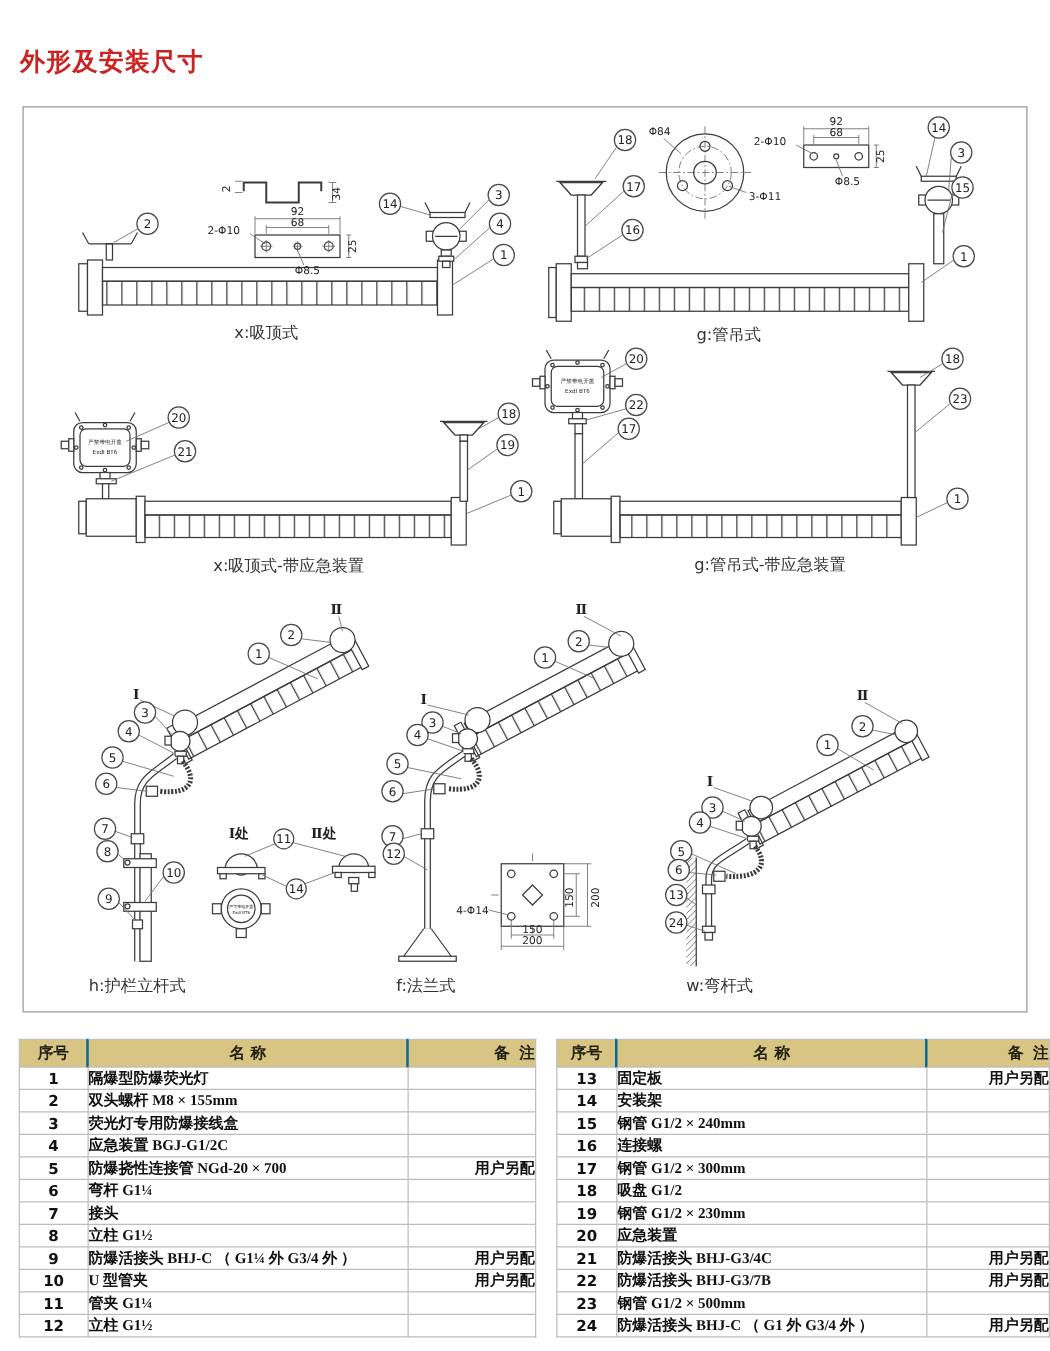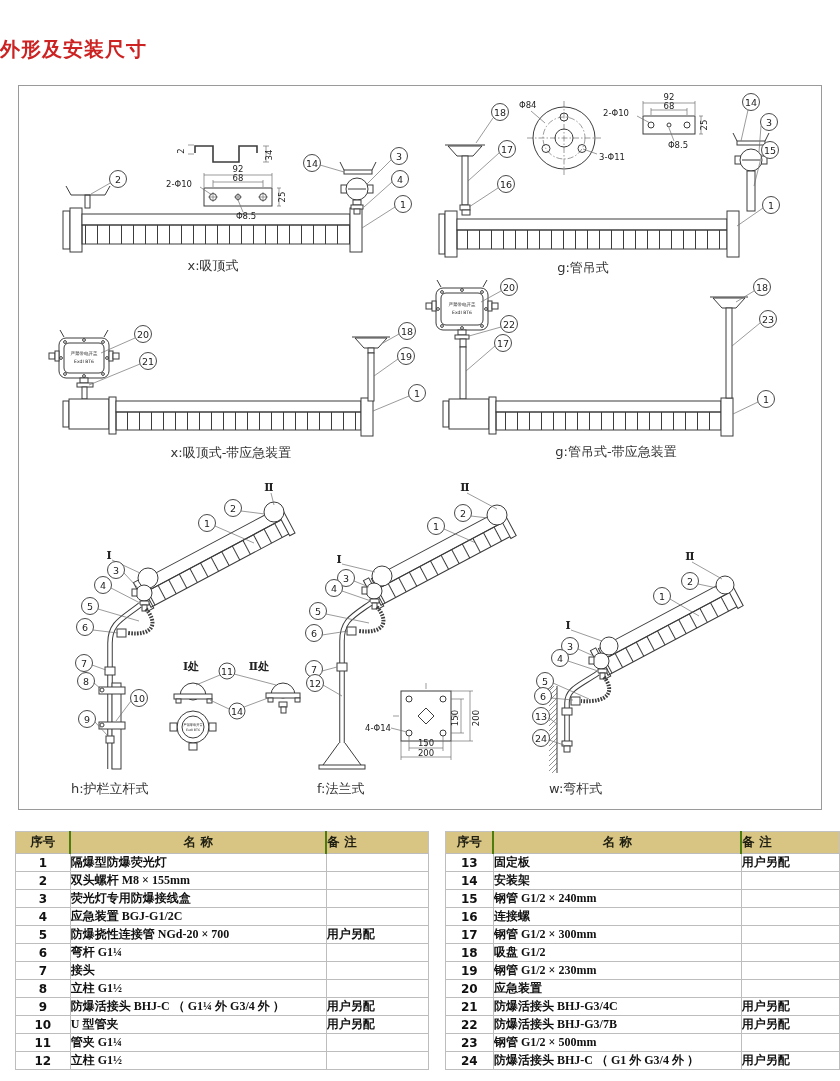--- a/index.html
+++ b/index.html
@@ -1,21 +1,21 @@
 <!DOCTYPE html>
 <html><head>
 <meta charset="utf-8">
 <style>
   html,body{margin:0;padding:0;}
   body{
     width:840px;height:1081px;position:relative;background:#ffffff;
     font-family:"DejaVu Sans","Liberation Sans",sans-serif;
   }
   .page-title{
-    position:absolute;left:0;top:36px;
+    position:absolute;left:16px;top:36px;
     font-size:20px;font-weight:bold;color:#cc2222;letter-spacing:1px;
   }
   .panel{
     position:absolute;left:18px;top:85px;width:802px;height:723px;
     border:1px solid #9a9a9a;background:#ffffff;
   }
   .dwg{position:absolute;}
   
   .ln{fill:none;stroke:#3c3c3c;stroke-width:1;}
   .ln2{fill:none;stroke:#3c3c3c;stroke-width:1.6;}
@@ -32,32 +32,32 @@
   .dimc{text-anchor:middle;}
   .cap{font:13px "DejaVu Sans",sans-serif;fill:#333;}
   .rom{font:bold 11px "DejaVu Serif","Liberation Serif",serif;fill:#222;text-anchor:middle;}
   .tiny{font:4.5px "DejaVu Sans",sans-serif;fill:#222;text-anchor:middle;}
   .tiny2{font:3.2px "DejaVu Sans",sans-serif;fill:#222;text-anchor:middle;}
   
   .tables{position:absolute;left:15px;top:831px;display:flex;gap:16px;}
   table.parts{border-collapse:collapse;table-layout:fixed;border:1px solid #c2c2c2;}
   table.parts th{
     background:#d9c583;color:#1f1f12;font-size:12.5px;font-weight:bold;
-    height:21px;border-left:2px solid #4d7c0f;padding:0;
+    height:21px;border-left:2px solid #0369a1;padding:0;
   }
   table.parts th:first-child{border-left:none;}
   table.parts td{
     font-size:12px;font-weight:bold;color:#111;height:17px;
     border:1px solid #bdbdbd;padding:0;background:#fff;white-space:nowrap;overflow:hidden;
   }
   .t-left .c-no{width:55px;} .t-left .c-name{width:256px;} .t-left .c-note{width:103px;}
   .t-right .c-no{width:48px;} .t-right .c-name{width:248px;} .t-right .c-note{width:99px;}
   td.c-no,th.c-no{text-align:center;}
   td.c-name{padding-left:10px;text-align:left;font-family:Liberation Serif, serif;}
-  td.c-note,th.c-note{text-align:left;}
+  td.c-note,th.c-note{text-align:right;font-family:Liberation Mono, monospace;}
 </style>
 </head>
 <body>
 
 <svg width="0" height="0" style="position:absolute" aria-hidden="true">
   <defs>
     <pattern id="grill" width="12" height="22" patternUnits="userSpaceOnUse">
       <line x1="0.5" y1="0" x2="0.5" y2="22" stroke="#3c3c3c" stroke-width="1"></line>
     </pattern>
     <pattern id="hatch" width="5" height="5" patternUnits="userSpaceOnUse">

